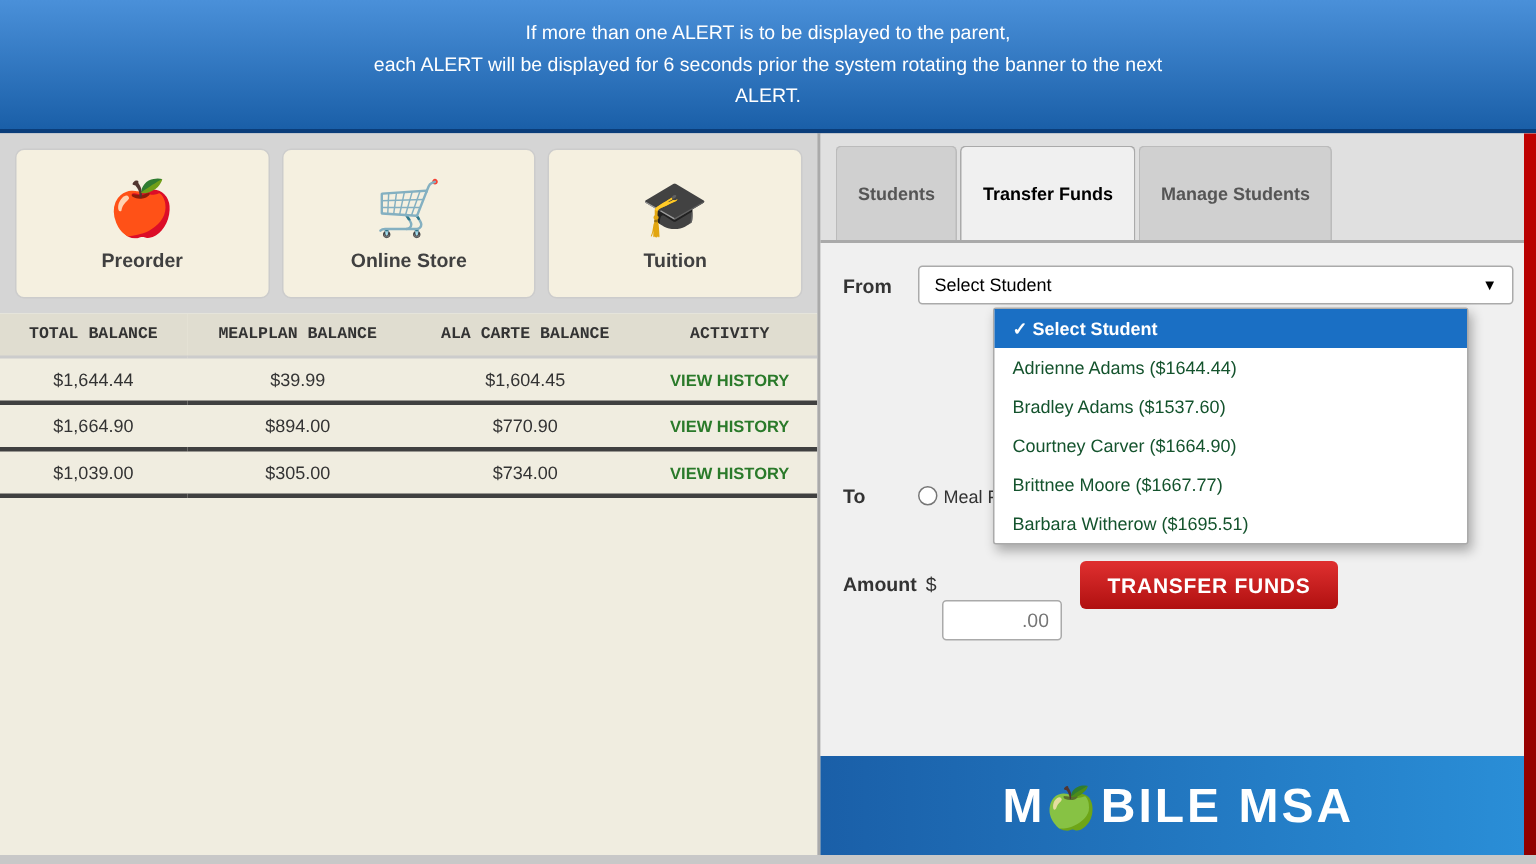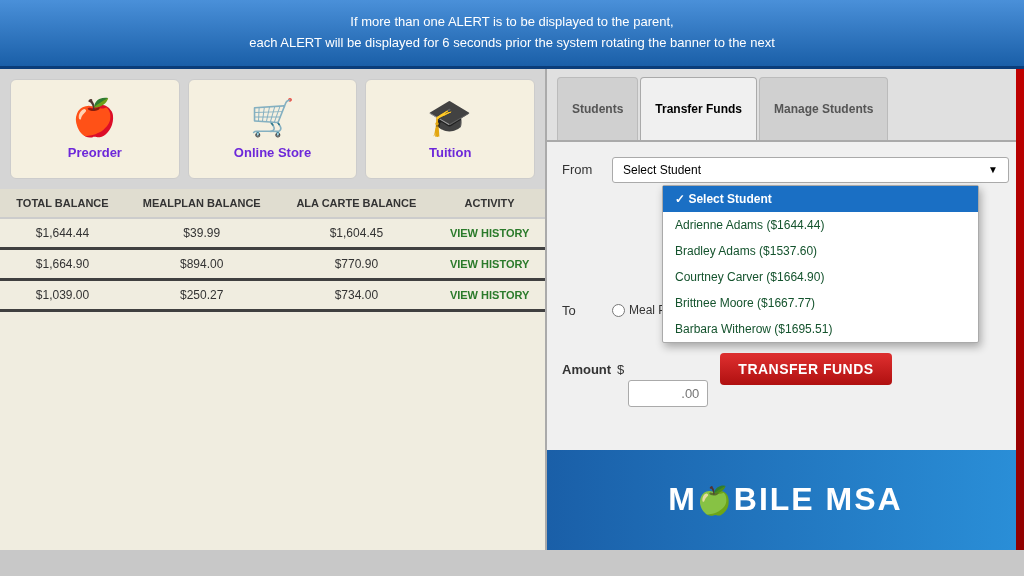--- a/index.html
+++ b/index.html
@@ -60,21 +60,21 @@
     }
 
     .tile-icon {
       font-size: 36px;
       margin-bottom: 6px;
     }
 
     .tile-label {
       font-size: 13px;
       font-weight: bold;
-      color: #6d28d9;
+      color: #404040;
     }
 
     
     .balance-section {
       flex: 1;
       background: #f0ede0;
       padding: 0;
       overflow: hidden;
     }
 
@@ -89,20 +89,21 @@
     }
 
     .balance-table th {
       padding: 8px 10px;
       text-align: center;
       font-weight: bold;
       font-size: 11px;
       color: #333;
       border-bottom: 2px solid #ccc;
       text-transform: uppercase;
+      font-family: Liberation Mono, monospace;
     }
 
     .balance-table td {
       padding: 7px 10px;
       text-align: center;
       border-bottom: 3px solid #404040;
       color: #333;
       font-size: 12px;
     }
 
@@ -162,21 +163,21 @@
 
     .form-row {
       display: flex;
       align-items: center;
       margin-bottom: 14px;
       position: relative;
     }
 
     .form-label {
       font-size: 13px;
-      font-weight: normal;
+      font-weight: bold;
       color: #333;
       width: 50px;
     }
 
     
     .dropdown-overlay {
       position: absolute;
       top: 28px;
       left: 50px;
       right: 30px;
@@ -262,21 +263,21 @@
       padding: 8px 18px;
       border: none;
       border-radius: 4px;
       cursor: pointer;
       letter-spacing: 0.5px;
     }
 
     
     .mobile-msa-banner {
       background: linear-gradient(to right, #1a5fa8, #2a8fd8);
-      height: 100px;
+      height: 66px;
       display: flex;
       align-items: center;
       justify-content: center;
       margin-top: auto;
     }
 
     .mobile-msa-text {
       color: white;
       font-size: 32px;
       font-weight: bold;
@@ -297,20 +298,21 @@
       top: 0;
       bottom: 0;
     }
   </style>
 </head>
 <body>
 
 <div class="alert-banner">
   <div>If more than one ALERT is to be displayed to the parent,</div>
   <div>each ALERT will be displayed for 6 seconds prior the system rotating the banner to the next</div>
+  <div>ALERT.</div>
 </div>
 
 <div class="main-content">
 
   <div class="left-panel">
 
     <div class="tiles-row">
       <div class="tile">
         <div class="tile-icon">🍎</div>
         <div class="tile-label">Preorder</div>
@@ -343,21 +345,21 @@
       <td><a class="view-history-link">VIEW HISTORY</a></td>
     </tr>
             <tr>
       <td>$1,664.90</td>
       <td>$894.00</td>
       <td>$770.90</td>
       <td><a class="view-history-link">VIEW HISTORY</a></td>
     </tr>
             <tr>
       <td>$1,039.00</td>
-      <td>$250.27</td>
+      <td>$305.00</td>
       <td>$734.00</td>
       <td><a class="view-history-link">VIEW HISTORY</a></td>
     </tr>
           </tbody>
       </table>
     </div>
 
   </div>
 
   <div class="right-panel" style="position:relative;">

